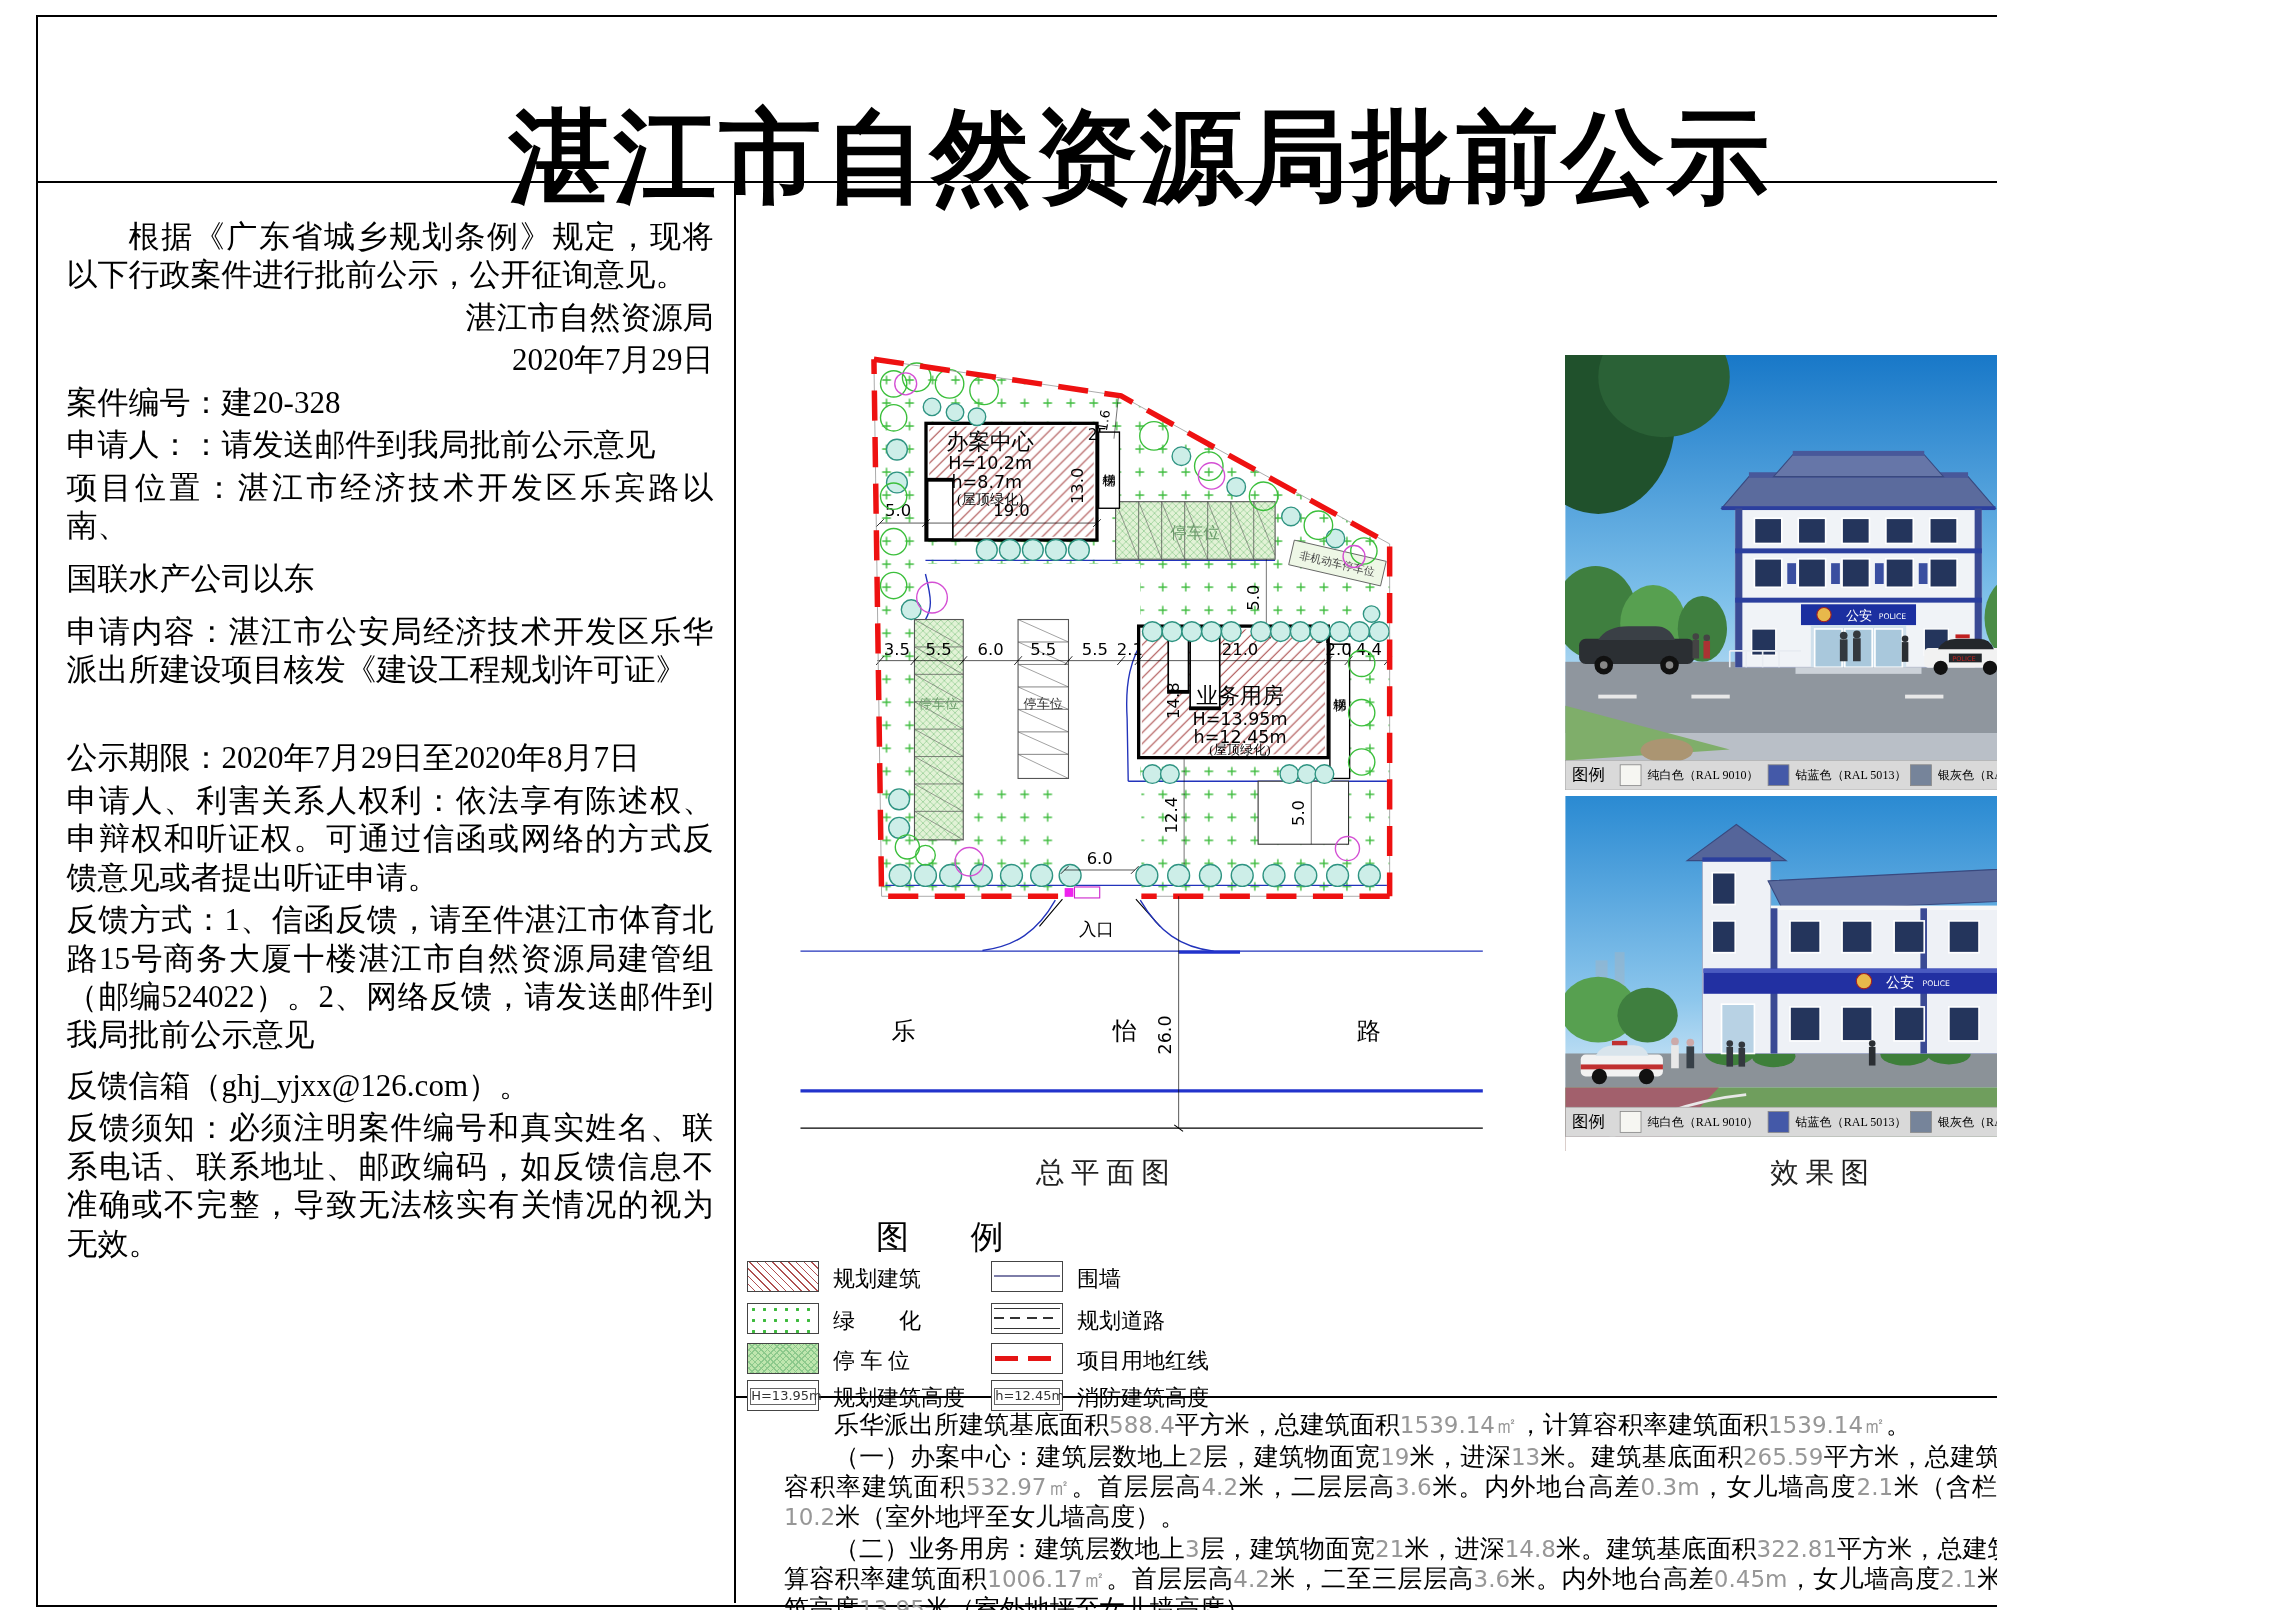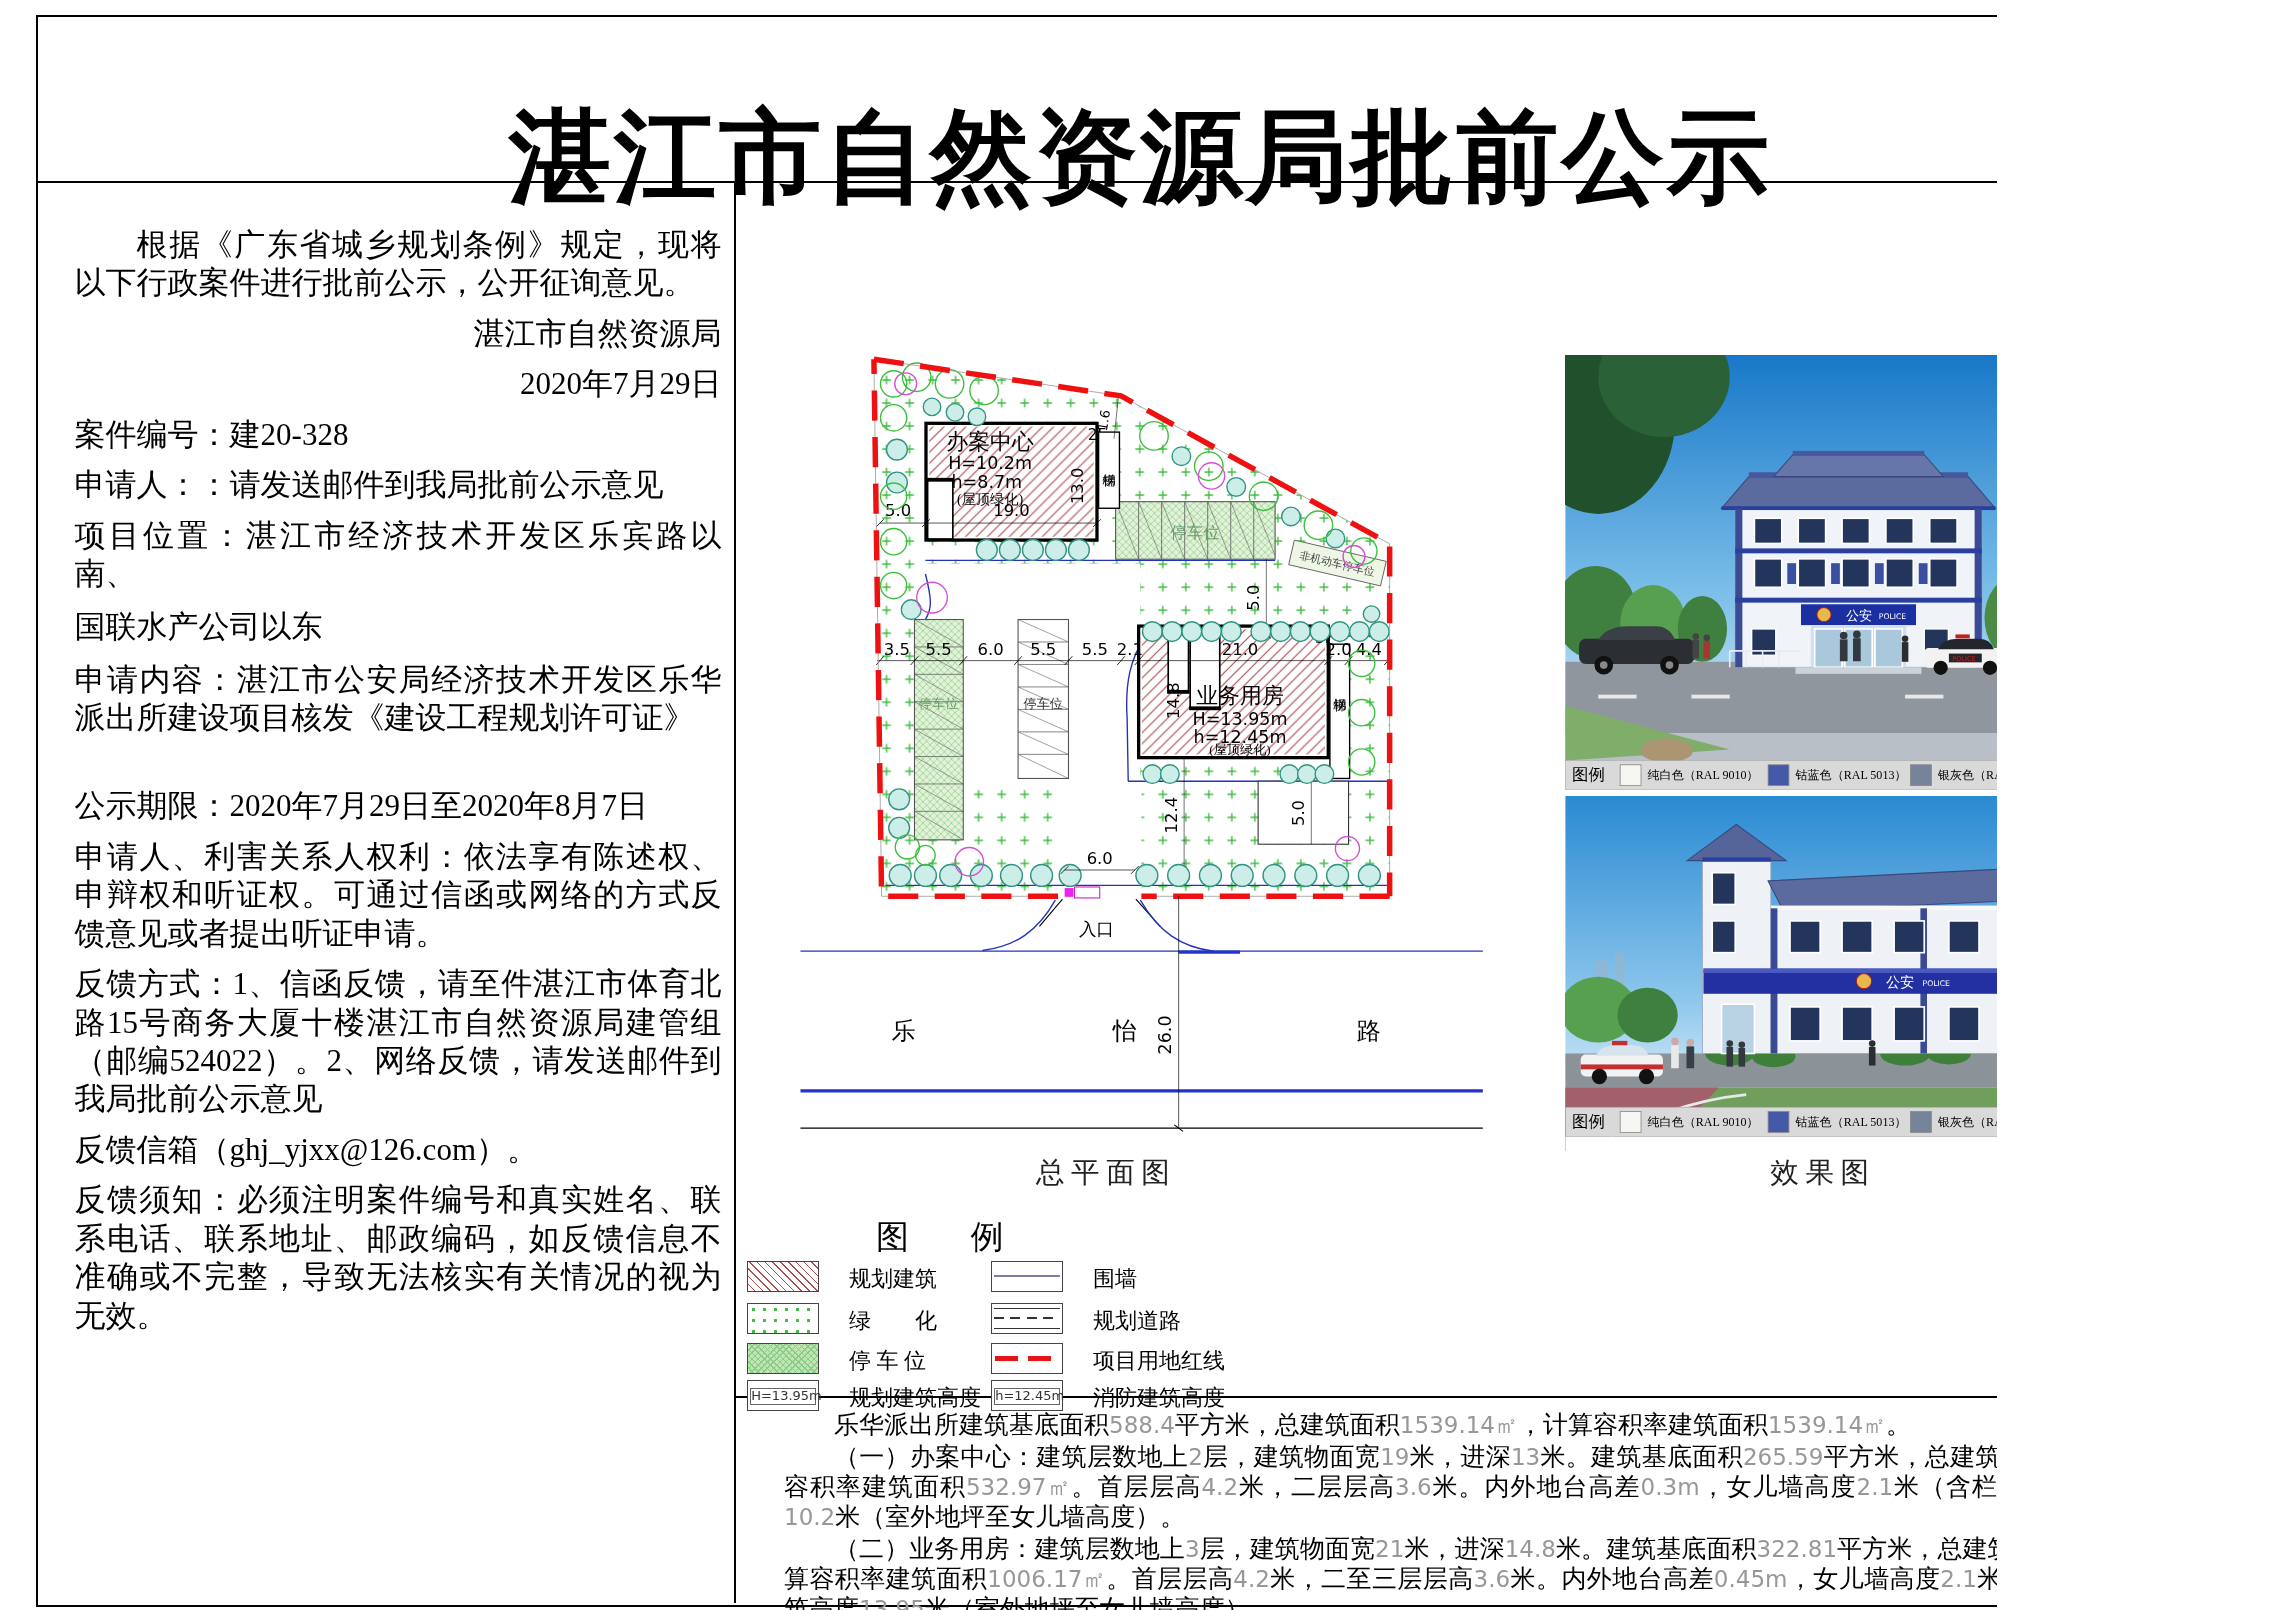--- a/index.html
+++ b/index.html
@@ -4,35 +4,35 @@
 <style>
   html,body{margin:0;padding:0;background:#fff;}
   .page{position:relative;width:1997px;height:1611px;background:#fff;overflow:hidden;
         font-family:"Liberation Serif","DejaVu Serif",serif;color:#000;}
   .frame{position:absolute;left:36px;top:15.4px;width:2220px;height:1588px;border:2.2px solid #000;}
   .hline,.vline{position:absolute;background:#000;}
   .title{position:absolute;left:329px;top:22px;width:1623px;text-align:center;
          font-size:102px;font-weight:bold;letter-spacing:3.3px;white-space:nowrap;}
   
   .left-panel{position:absolute;left:44px;top:214px;width:666px;font-size:31px;line-height:1.24;}
-  .left-panel p{margin:12px;padding:0 15.4px 0 18.6px;width:647px;box-sizing:content-box;text-align:justify;}
+  .left-panel p{margin:4px;padding:0 15.4px 0 18.6px;width:647px;box-sizing:content-box;text-align:justify;}
   .left-panel p.indent{text-indent:2em;}
   .left-panel p.right1{text-align:right;padding-right:66px;}
   .left-panel p.right2{text-align:right;padding-right:96px;}
   .left-panel p.spaced{margin-top:14.3px;}
   .left-panel p.gap-lg{margin-top:50px;}
   .left-panel p.gap-sm{margin-top:12px;}
   
   .caption{position:absolute;font-size:28.5px;letter-spacing:6.6px;color:#222;
            font-family:"Liberation Serif","DejaVu Serif",serif;}
   
   .slegend-title{position:absolute;left:876px;top:1215px;font-size:33px;letter-spacing:14.3px;}
   .sleg-item{position:absolute;height:32px;}
   .sleg-swatch{position:absolute;width:72px;height:31px;border:1.6px solid #444;box-sizing:border-box;background:#fff;}
-  .sleg-label{position:absolute;left:86px;top:3.3px;font-size:22px;white-space:nowrap;margin-left:16px;}
+  .sleg-label{position:absolute;left:86px;top:3.3px;font-size:22px;white-space:nowrap;}
   .sw-hatch-red{background-image:repeating-linear-gradient(45deg,transparent 0 4.4px,#b05050 4.4px 5.5px);}
   .sw-green-dots{background-image:radial-gradient(#3dbb3d 1.4px,transparent 1.6px);background-size:11px 11px;}
   .sw-green-fill{background-color:#bfe6ae;background-image:repeating-linear-gradient(45deg,transparent 0 3.3px,#8cc98c 3.3px 4.4px),repeating-linear-gradient(-45deg,transparent 0 3.3px,#8cc98c 3.3px 4.4px);}
   .sw-inner-line{position:absolute;left:2.2px;right:2.2px;top:13px;height:1.6px;background:#7d7da8;}
   .sw-road-in{position:absolute;left:2.2px;right:2.2px;top:4.4px;bottom:4.4px;border-top:1.6px solid #333;border-bottom:1.6px solid #333;}
   .sw-road-mid{position:absolute;left:0;right:0;top:7.7px;height:1.6px;
      background:repeating-linear-gradient(90deg,#333 0 10px,transparent 10px 16.4px);}
   .sw-redline{position:absolute;left:3.3px;right:3.3px;top:12px;height:5px;
      background:repeating-linear-gradient(90deg,#e51515 0 23px,transparent 23px 33px);}
   .sw-htext{position:absolute;left:2.2px;right:2.2px;top:6.6px;text-align:center;font-size:13px;

